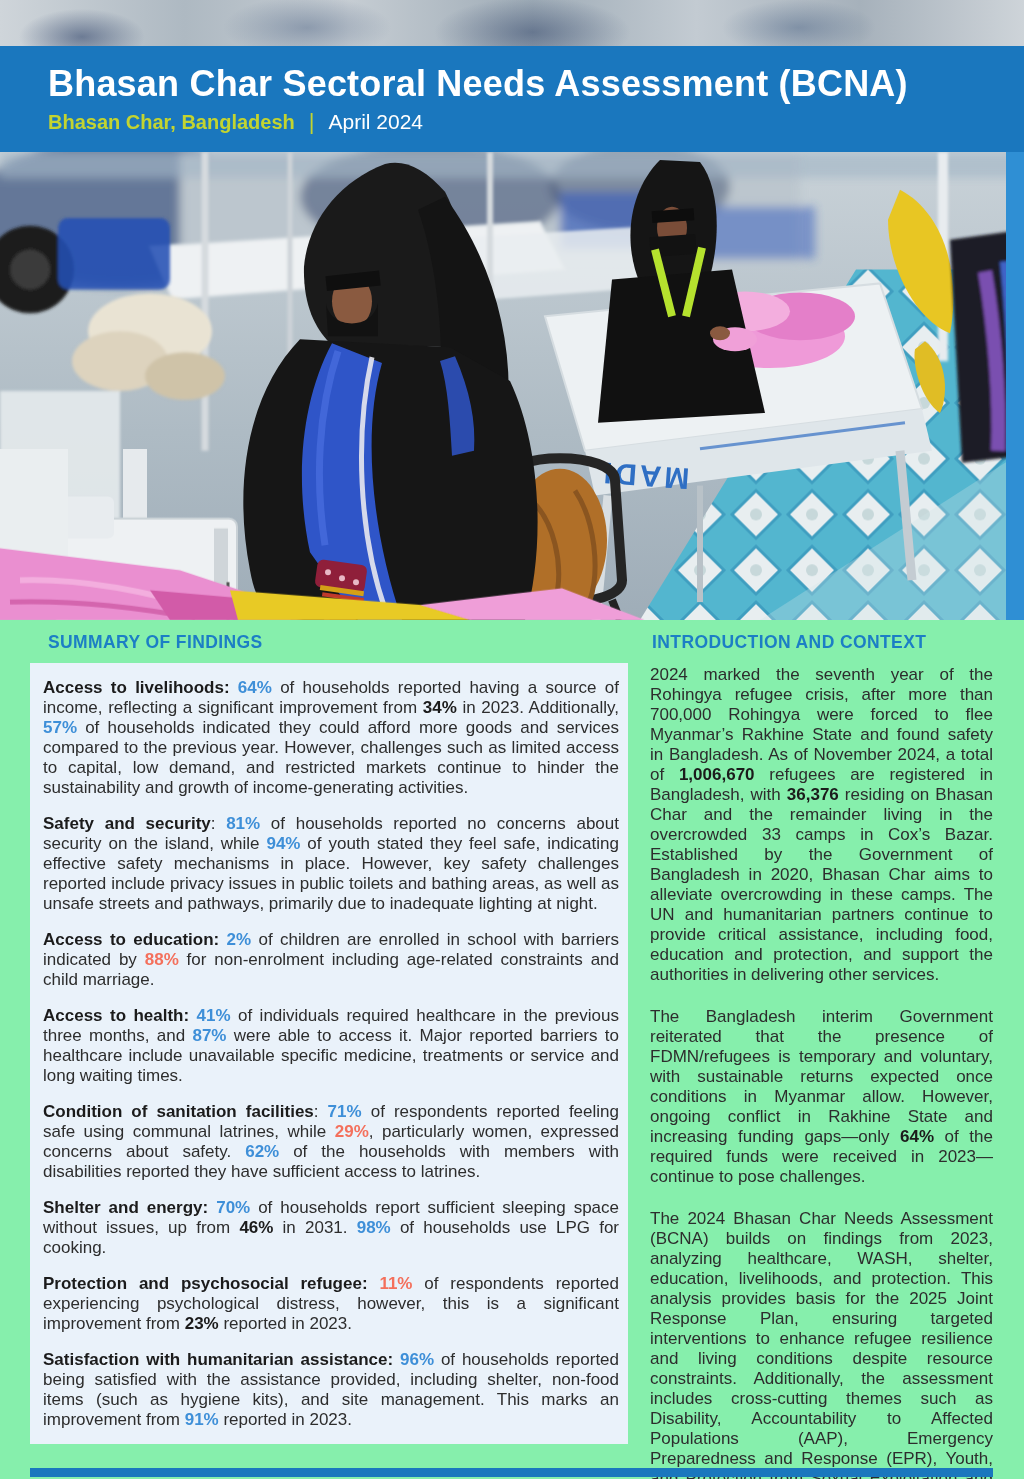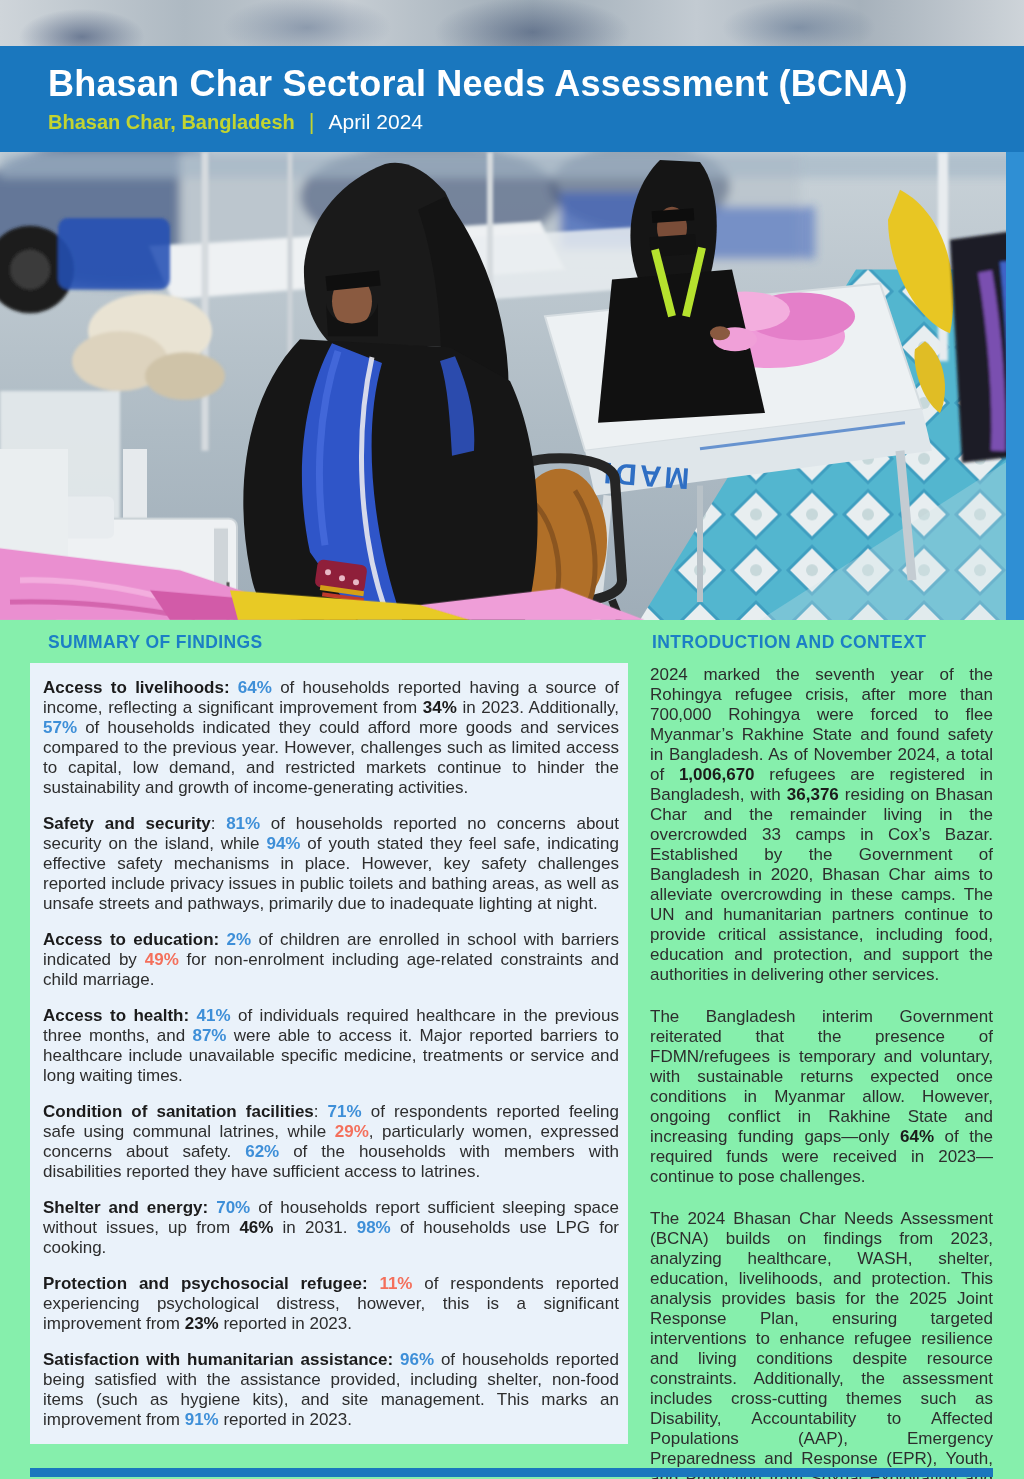--- a/index.html
+++ b/index.html
@@ -226,21 +226,21 @@
     </svg>
   </div>
 
   <main class="content">
     <section class="col-left">
       <h2 class="sec">SUMMARY OF FINDINGS</h2>
       <div class="summary-box">
         <div>
             <p class="rich"><span class="seg-b">Access to livelihoods: </span><span class="seg-u">64%</span><span class="seg-n"> of households reported having a source of income, reflecting a significant improvement from </span><span class="seg-b">34%</span><span class="seg-n"> in 2023. Additionally, </span><span class="seg-u">57%</span><span class="seg-n"> of households indicated they could afford more goods and services compared to the previous year. However, challenges such as limited access to capital, low demand, and restricted markets continue to hinder the sustainability and growth of income-generating activities.</span></p>
             <p class="rich"><span class="seg-b">Safety and security</span><span class="seg-n">: </span><span class="seg-u">81%</span><span class="seg-n"> of households reported no concerns about security on the island, while </span><span class="seg-u">94%</span><span class="seg-n"> of youth stated they feel safe, indicating effective safety mechanisms in place. However, key safety challenges reported include privacy issues in public toilets and bathing areas, as well as unsafe streets and pathways, primarily due to inadequate lighting at night.</span></p>
-            <p class="rich"><span class="seg-b">Access to education: </span><span class="seg-u">2%</span><span class="seg-n"> of children are enrolled in school with barriers indicated by </span><span class="seg-r">49%</span><span class="seg-n"> for non-enrolment including age-related constraints and child marriage.</span></p>
+            <p class="rich"><span class="seg-b">Access to education: </span><span class="seg-u">2%</span><span class="seg-n"> of children are enrolled in school with barriers indicated by </span><span class="seg-r">88%</span><span class="seg-n"> for non-enrolment including age-related constraints and child marriage.</span></p>
             <p class="rich"><span class="seg-b">Access to health: </span><span class="seg-u">41%</span><span class="seg-n"> of individuals required healthcare in the previous three months, and </span><span class="seg-u">87%</span><span class="seg-n"> were able to access it. Major reported barriers to healthcare include unavailable specific medicine, treatments or service and long waiting times.</span></p>
             <p class="rich"><span class="seg-b">Condition of sanitation facilities</span><span class="seg-n">: </span><span class="seg-u">71%</span><span class="seg-n"> of respondents reported feeling safe using communal latrines, while </span><span class="seg-r">29%</span><span class="seg-n">, particularly women, expressed concerns about safety. </span><span class="seg-u">62%</span><span class="seg-n"> of the households with members with disabilities reported they have sufficient access to latrines.</span></p>
             <p class="rich"><span class="seg-b">Shelter and energy: </span><span class="seg-u">70%</span><span class="seg-n"> of households report sufficient sleeping space without issues, up from </span><span class="seg-b">46%</span><span class="seg-n"> in 2031. </span><span class="seg-u">98%</span><span class="seg-n"> of households use LPG for cooking.</span></p>
             <p class="rich"><span class="seg-b">Protection and psychosocial refugee: </span><span class="seg-r">11%</span><span class="seg-n"> of respondents reported experiencing psychological distress, however, this is a significant improvement from </span><span class="seg-b">23%</span><span class="seg-n"> reported in 2023.</span></p>
             <p class="rich"><span class="seg-b">Satisfaction with humanitarian assistance: </span><span class="seg-u">96%</span><span class="seg-n"> of households reported being satisfied with the assistance provided, including shelter, non-food items (such as hygiene kits), and site management. This marks an improvement from </span><span class="seg-u">91%</span><span class="seg-n"> reported in 2023.</span></p>
           </div>
       </div>
     </section>
 
     <section class="col-right">

